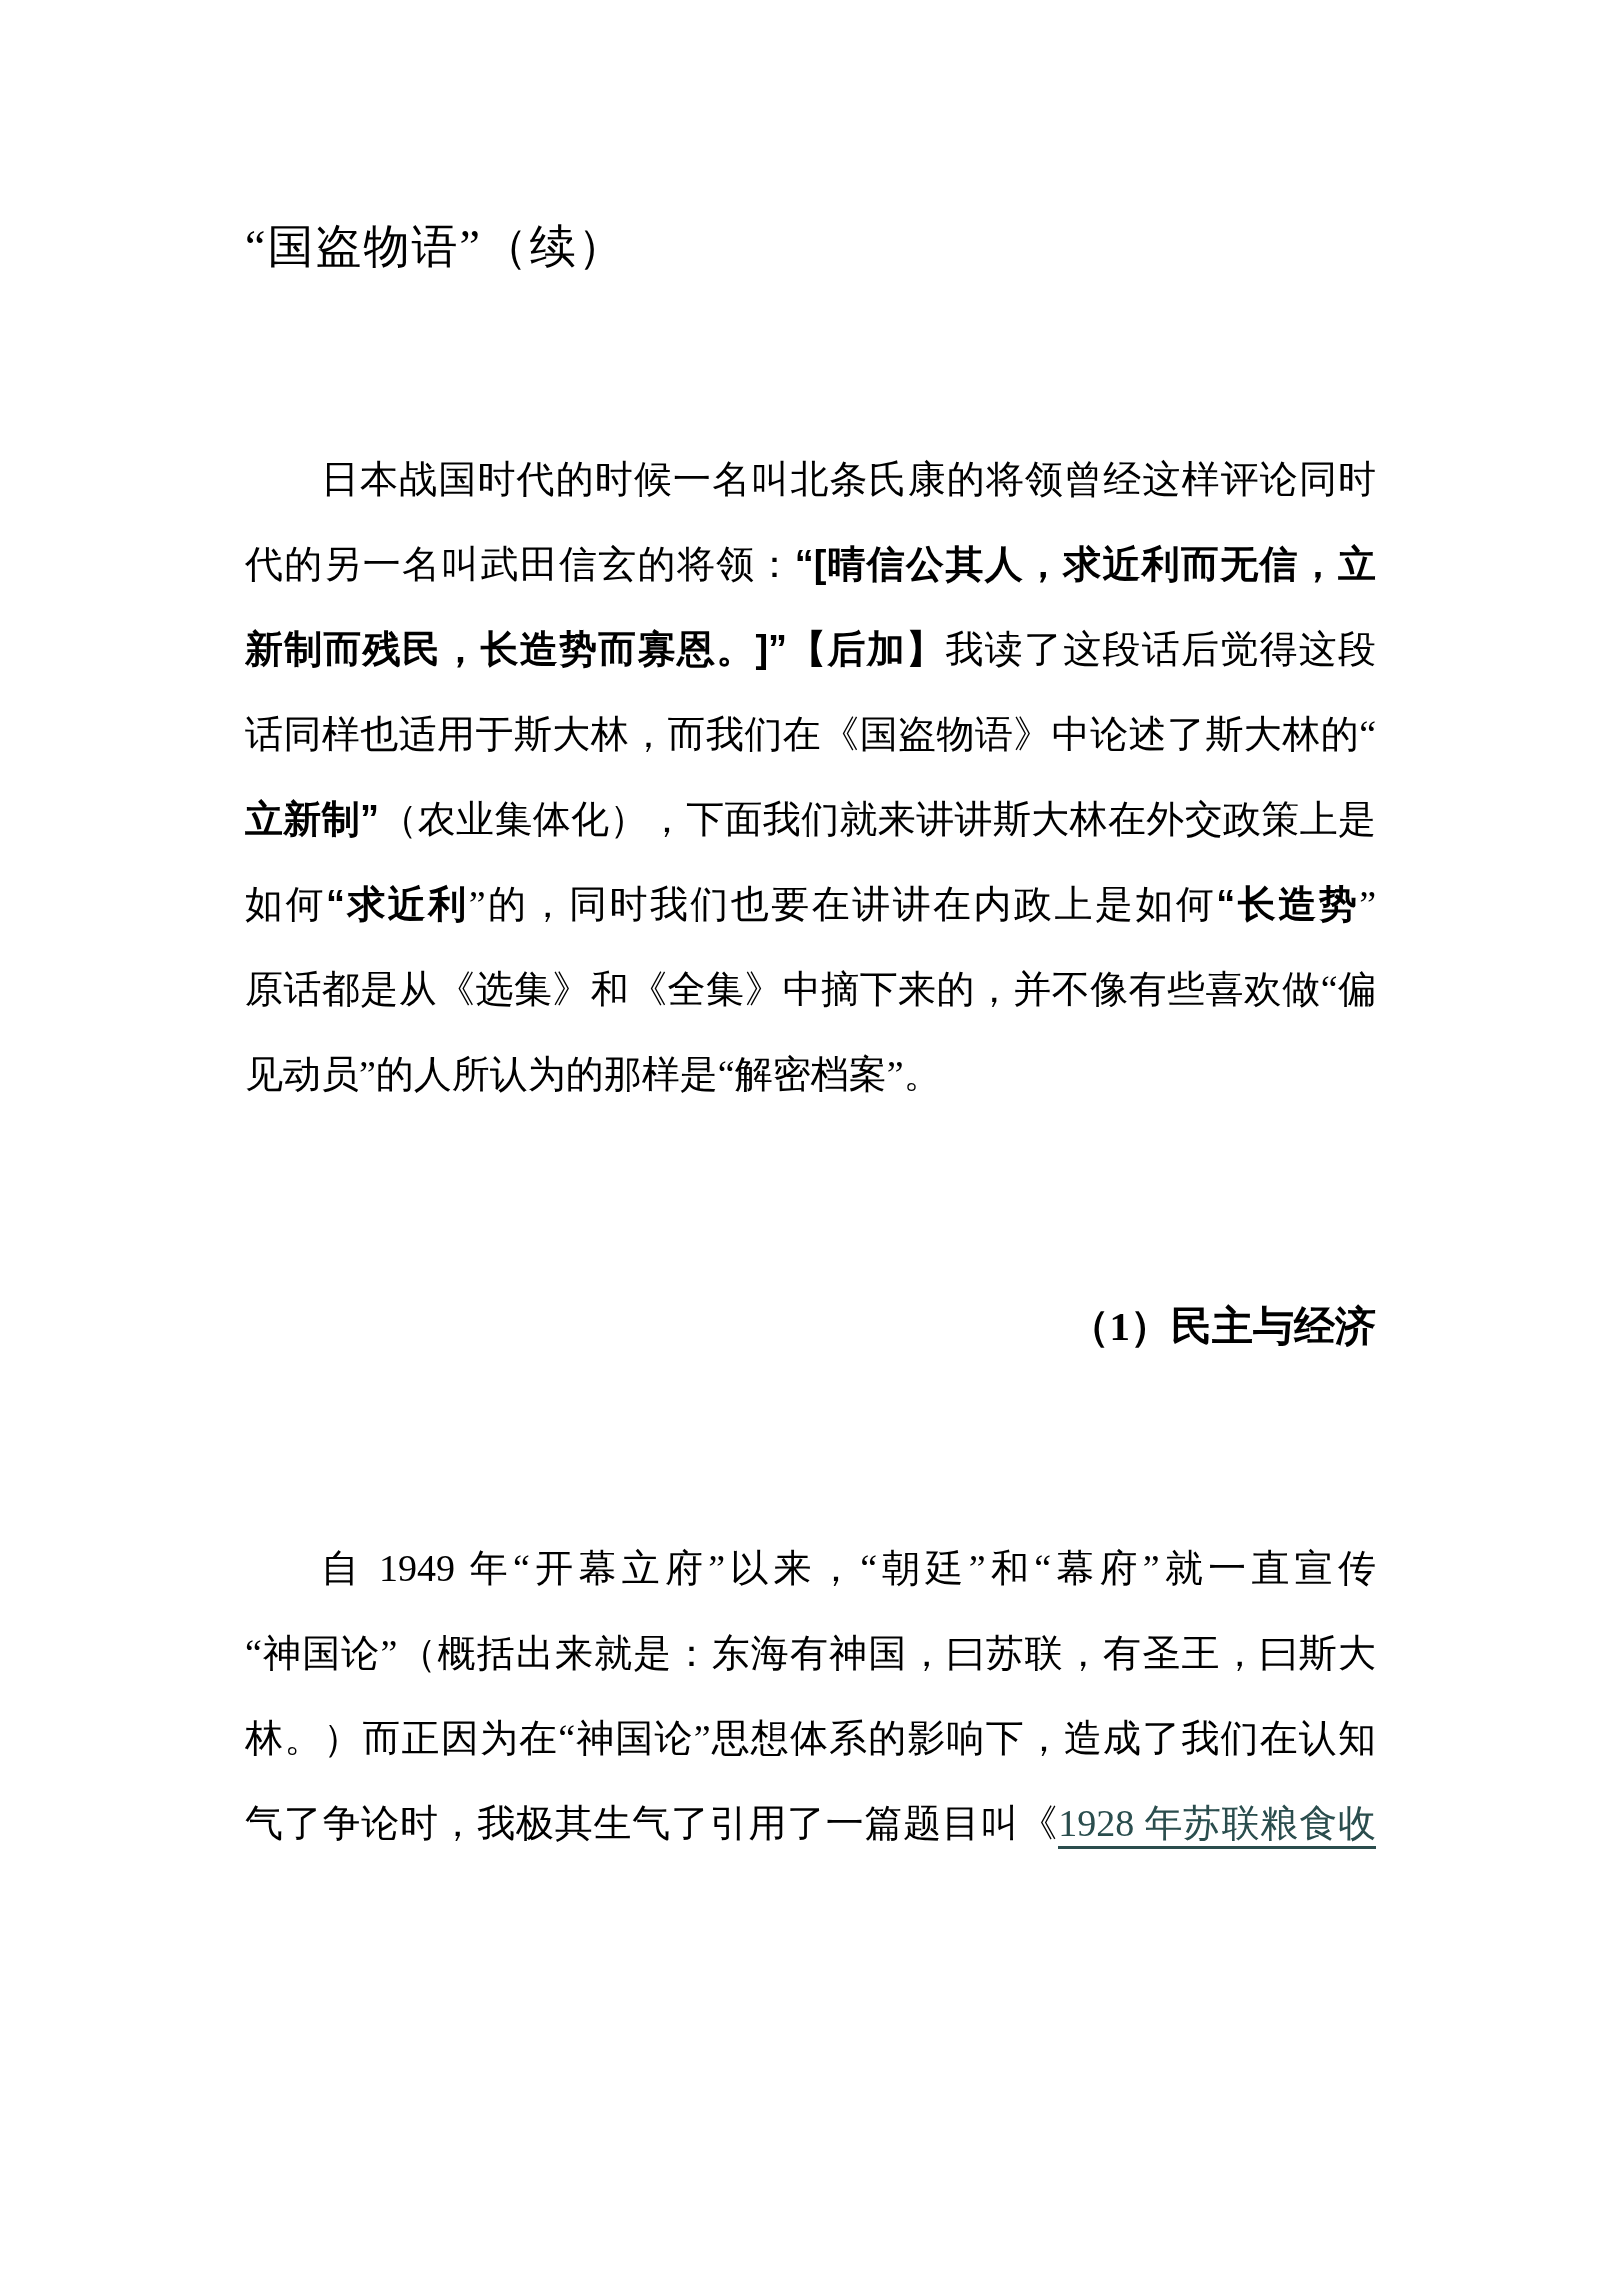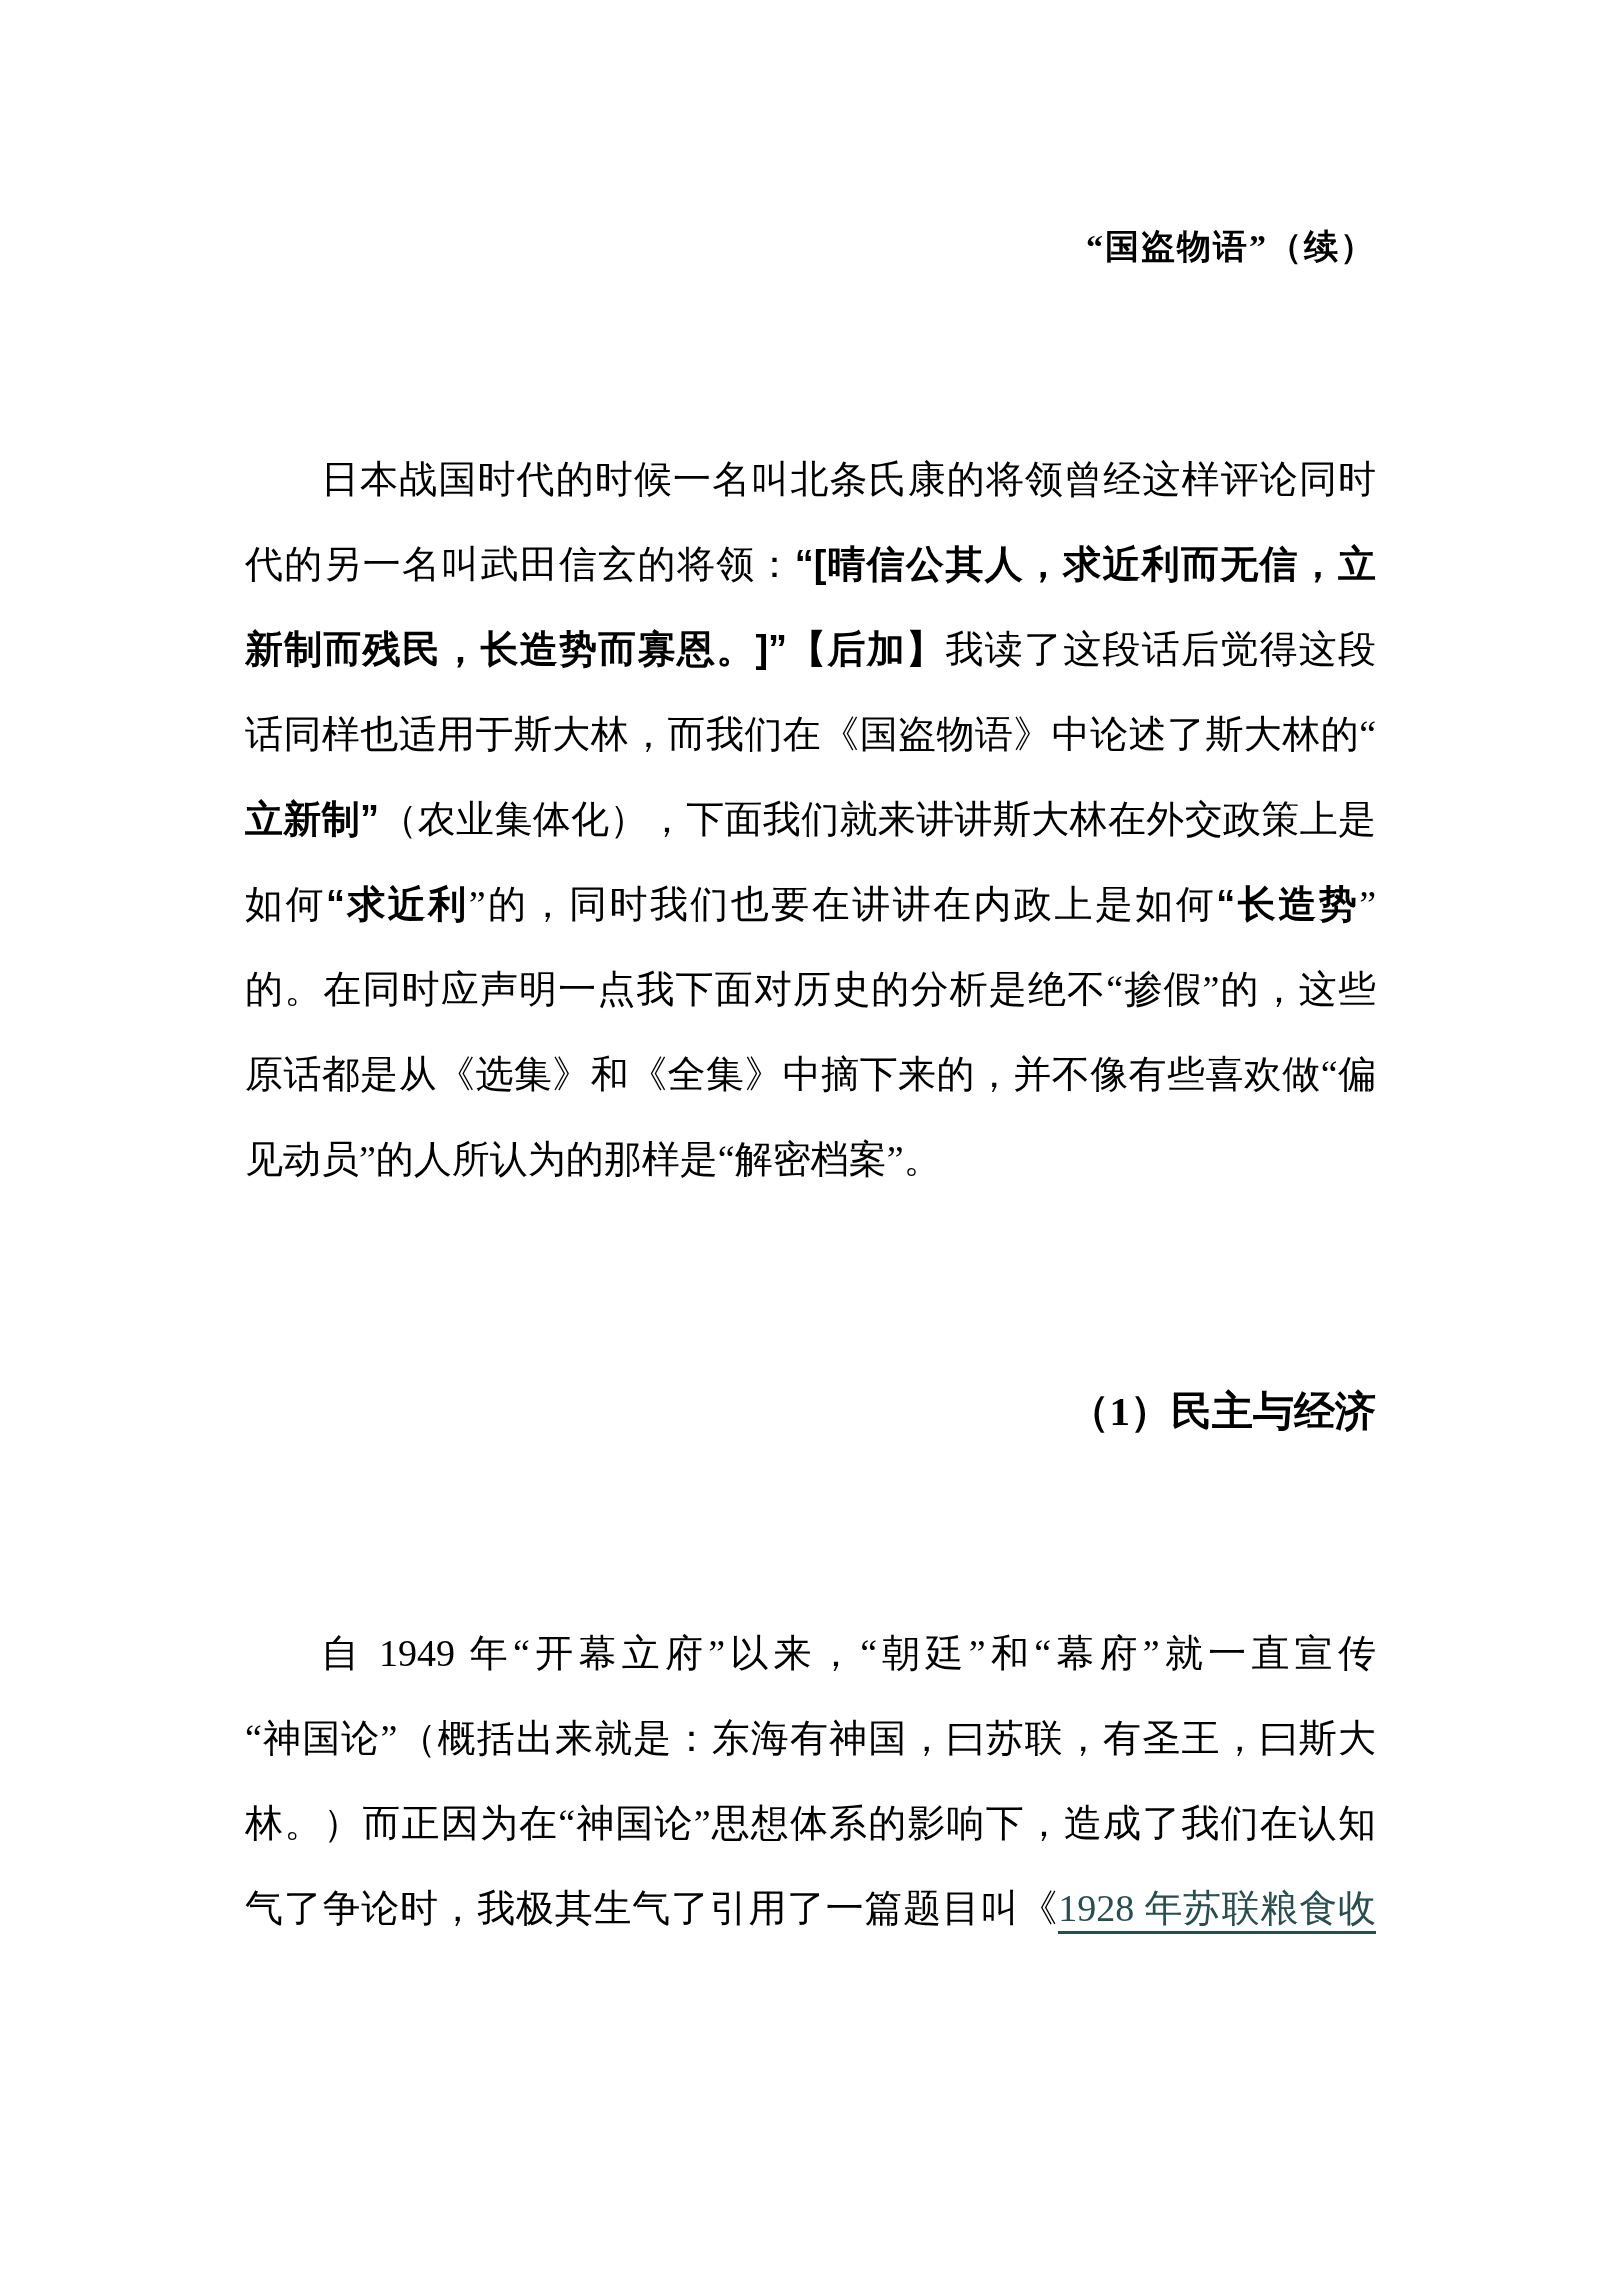--- a/index.html
+++ b/index.html
@@ -15,24 +15,24 @@
     box-sizing: border-box;
   }
   .content {
     position: absolute;
     left: 245px;
     top: 0;
     width: 1131px;
   }
   .doc-title {
     margin: 216px 0 0 0;
-    font-size: 34px;
+    font-size: 46px;
     line-height: 61px;
-    font-weight: 700;
-    text-align: right;
+    font-weight: 400;
+    text-align: left;
     letter-spacing: 2px;
     font-family: "Liberation Serif", "DejaVu Serif", serif;
   }
   .para { margin: 0; }
   .para-1 { margin-top: 160px; }
   .section-heading {
     margin: 181px 0 0 0;
     font-size: 41px;
     line-height: 57px;
     font-weight: 700;
@@ -70,21 +70,20 @@
   <div class="content">
     <h1 class="doc-title">“国盗物语”（续）</h1>
 
     <div class="para para-1">
         <div class="line indent"><span class="r">日本战国时代的时候一名叫北条氏康的将领曾经这样评论同时</span></div>
         <div class="line"><span class="r">代的另一名叫武田信玄的将领：</span><span class="b">“[晴信公其人，求近利而无信，立</span></div>
         <div class="line"><span class="b">新制而残民，长造势而寡恩。]”【后加】</span><span class="r">我读了这段话后觉得这段</span></div>
         <div class="line"><span class="r">话同样也适用于斯大林，而我们在《国盗物语》中论述了斯大林的“</span></div>
         <div class="line"><span class="b">立新制”</span><span class="r">（农业集体化），下面我们就来讲讲斯大林在外交政策上是</span></div>
         <div class="line"><span class="r">如何</span><span class="b">“求近利</span><span class="r">”的，同时我们也要在讲讲在内政上是如何</span><span class="b">“长造势</span><span class="r">”</span></div>
-        <div class="line"><span class="r">的。在同时应声明一点我下面对历史的分析是绝不“掺假”的，这些</span></div>
         <div class="line"><span class="r">原话都是从《选集》和《全集》中摘下来的，并不像有些喜欢做“偏</span></div>
         <div class="line no-just"><span class="r">见动员”的人所认为的那样是“解密档案”。</span></div>
       </div>
 
     <h2 class="section-heading">（1）民主与经济</h2>
 
     <div class="para para-2">
         <div class="line indent"><span class="r">自 1949 年“开幕立府”以来，“朝廷”和“幕府”就一直宣传</span></div>
         <div class="line"><span class="r">“神国论”（概括出来就是：东海有神国，曰苏联，有圣王，曰斯大</span></div>
         <div class="line"><span class="r">林。）而正因为在“神国论”思想体系的影响下，造成了我们在认知</span></div>

